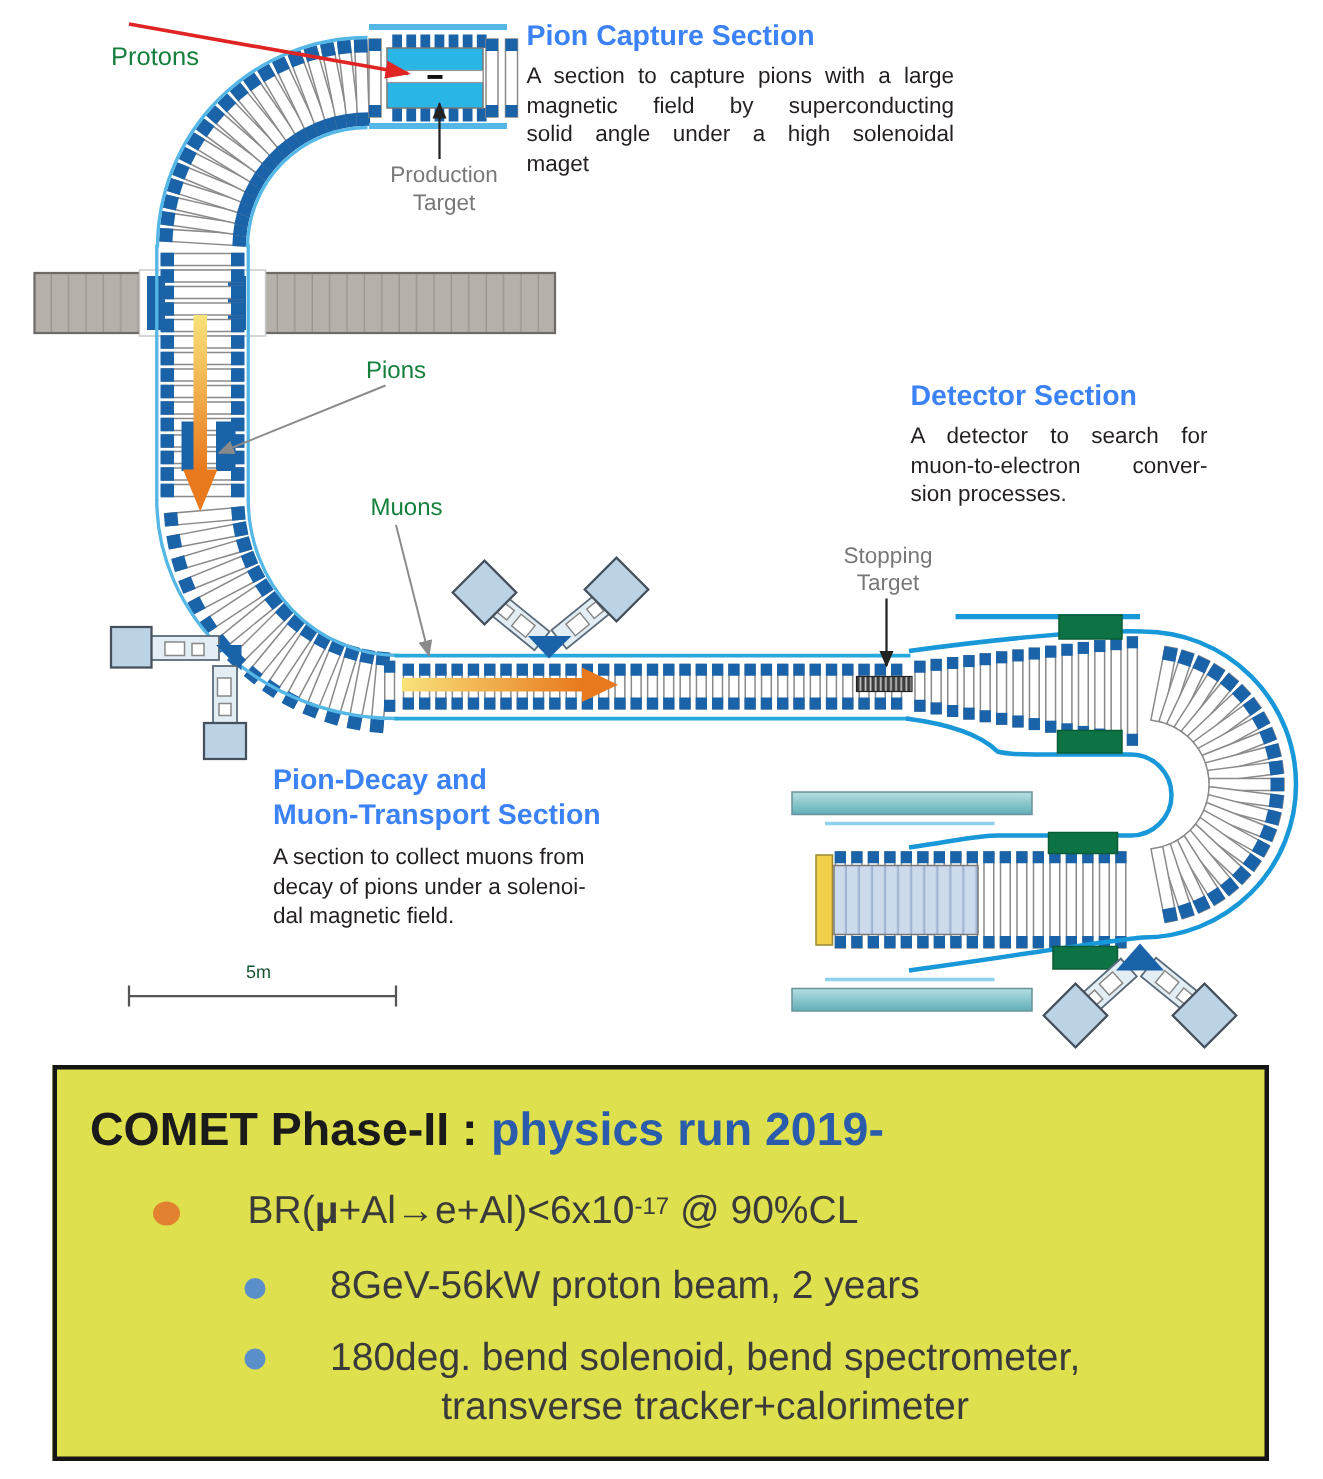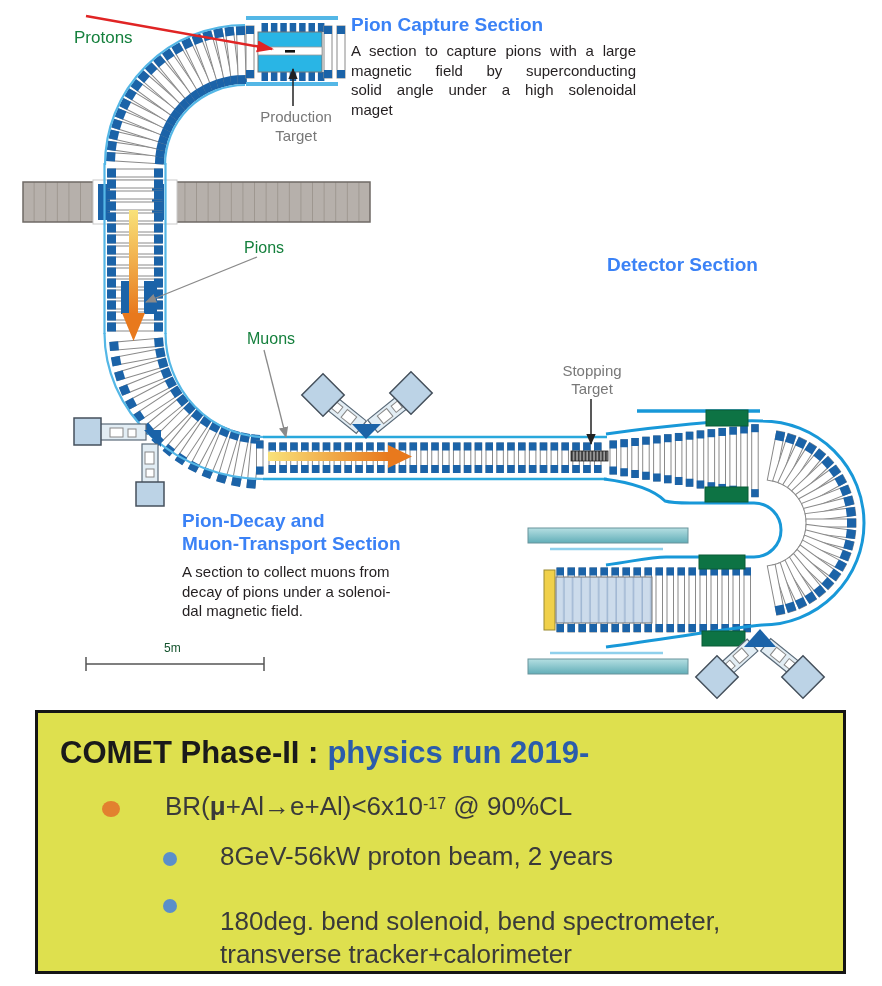--- a/index.html
+++ b/index.html
@@ -7,21 +7,21 @@
          font-family:"Liberation Sans",sans-serif;}
   #diagram-svg{position:absolute;left:0;top:0;}
   .lbl{position:absolute;white-space:nowrap;}
   .sec-title{font-size:19px;font-weight:bold;color:#3b82f6;line-height:23px;}
   .desc{font-size:15px;line-height:19.5px;color:#231f20;}
   .desc .jl{text-align:justify;text-align-last:justify;white-space:normal;}
   .gray-lbl{font-size:15px;line-height:19px;color:#787878;text-align:center;}
   .part-lbl{font-size:16px;color:#15803d;}
   .scale-lbl{font-size:12px;color:#14532d;}
   #infobox{position:absolute;left:35px;top:710px;width:805px;height:258px;
-           background:#dee04e;border:3px solid #151515;}
+           background:#dee04e;border:3px solid #151515;text-align:center;}
   #infobox .title{position:absolute;left:22px;top:22px;font-size:31px;font-weight:bold;color:#1a1a1a;}
   #infobox .title .blue{color:#2b5cab;margin-left:9px;}
   .dot{position:absolute;border-radius:50%;}
   .b-text{position:absolute;font-size:26px;color:#3a3a3a;}
   .b-text sup{font-size:16px;vertical-align:6px;}
   .b-text .bmu{font-weight:bold;}
 </style>
 </head>
 <body>
 
@@ -737,38 +737,43 @@
   <div>Pion-Decay and</div>
   <div>Muon-Transport Section</div>
 </div>
 <div class="lbl desc" style="left:182px;top:562px;width:233px;">
   <div>A section to collect muons from</div>
   <div>decay of pions under a solenoi-</div>
   <div>dal magnetic field.</div>
 </div>
 
 <div class="lbl sec-title" style="left:607px;top:253px;">Detector Section</div>
+<div class="lbl desc" style="left:607px;top:281px;width:198px;">
+  <div class="jl">A detector to search for</div>
+  <div class="jl">muon-to-electron conver-</div>
+  <div>sion processes.</div>
+</div>
 
 <div class="lbl gray-lbl" style="left:542px;top:362px;width:100px;line-height:18px;">
   <div>Stopping</div>
   <div>Target</div>
 </div>
 
 <div class="lbl scale-lbl" style="left:164px;top:641px;">5m</div>
 
 <div id="infobox">
   <div class="title">
     <span>COMET Phase-II :</span><span class="blue">physics run 2019-</span>
   </div>
   <div class="dot" style="left:64px;top:88px;width:18px;height:16px;background:#e2812f;"></div>
   <div class="b-text" style="left:127px;top:78px;">
     <span>BR(</span><span class="bmu">μ</span><span>+Al→e+Al)&lt;6x10</span><sup>-17</sup><span> @ 90%CL</span>
   </div>
   <div class="dot" style="left:125px;top:139px;width:14px;height:14px;background:#5b8fc9;"></div>
   <div class="b-text" style="left:182px;top:128px;">8GeV-56kW proton beam, 2 years</div>
   <div class="dot" style="left:125px;top:186px;width:14px;height:14px;background:#5b8fc9;"></div>
-  <div class="b-text" style="left:182px;top:192px;line-height:33px;">
+  <div class="b-text" style="left:182px;top:175px;line-height:33px;">
     <div>180deg. bend solenoid, bend spectrometer,</div>
     <div>transverse tracker+calorimeter</div>
   </div>
 </div>
 
 </div>
 
 </body></html>

